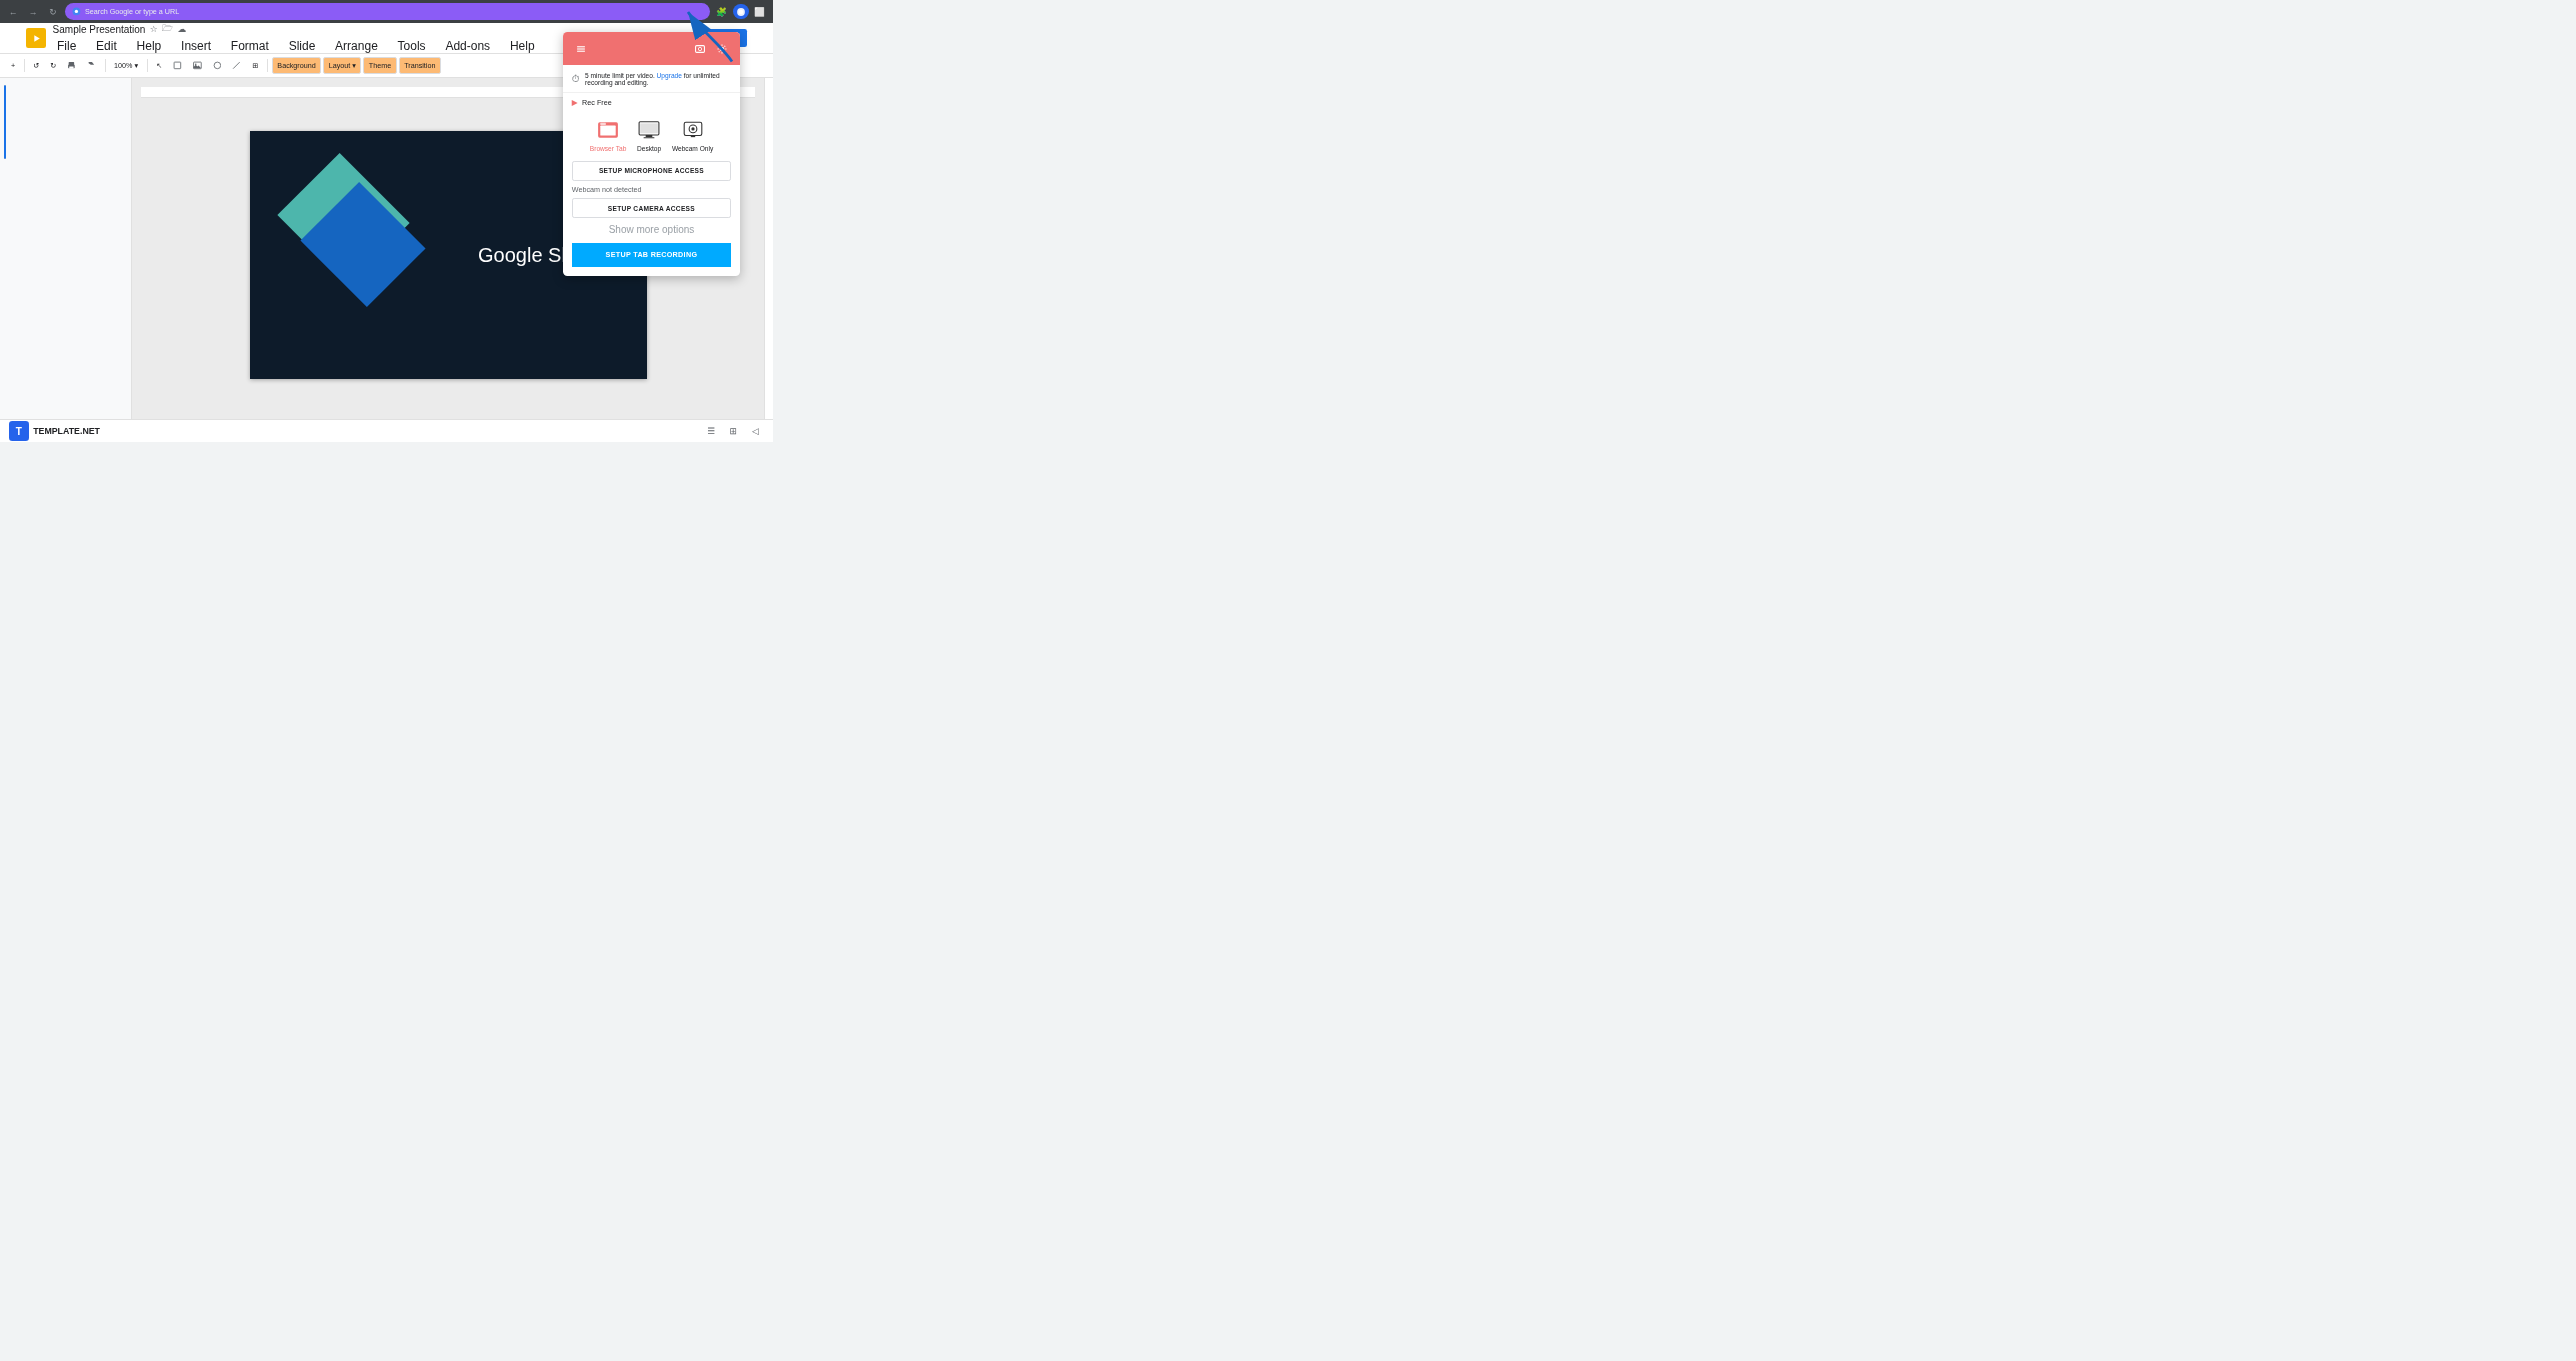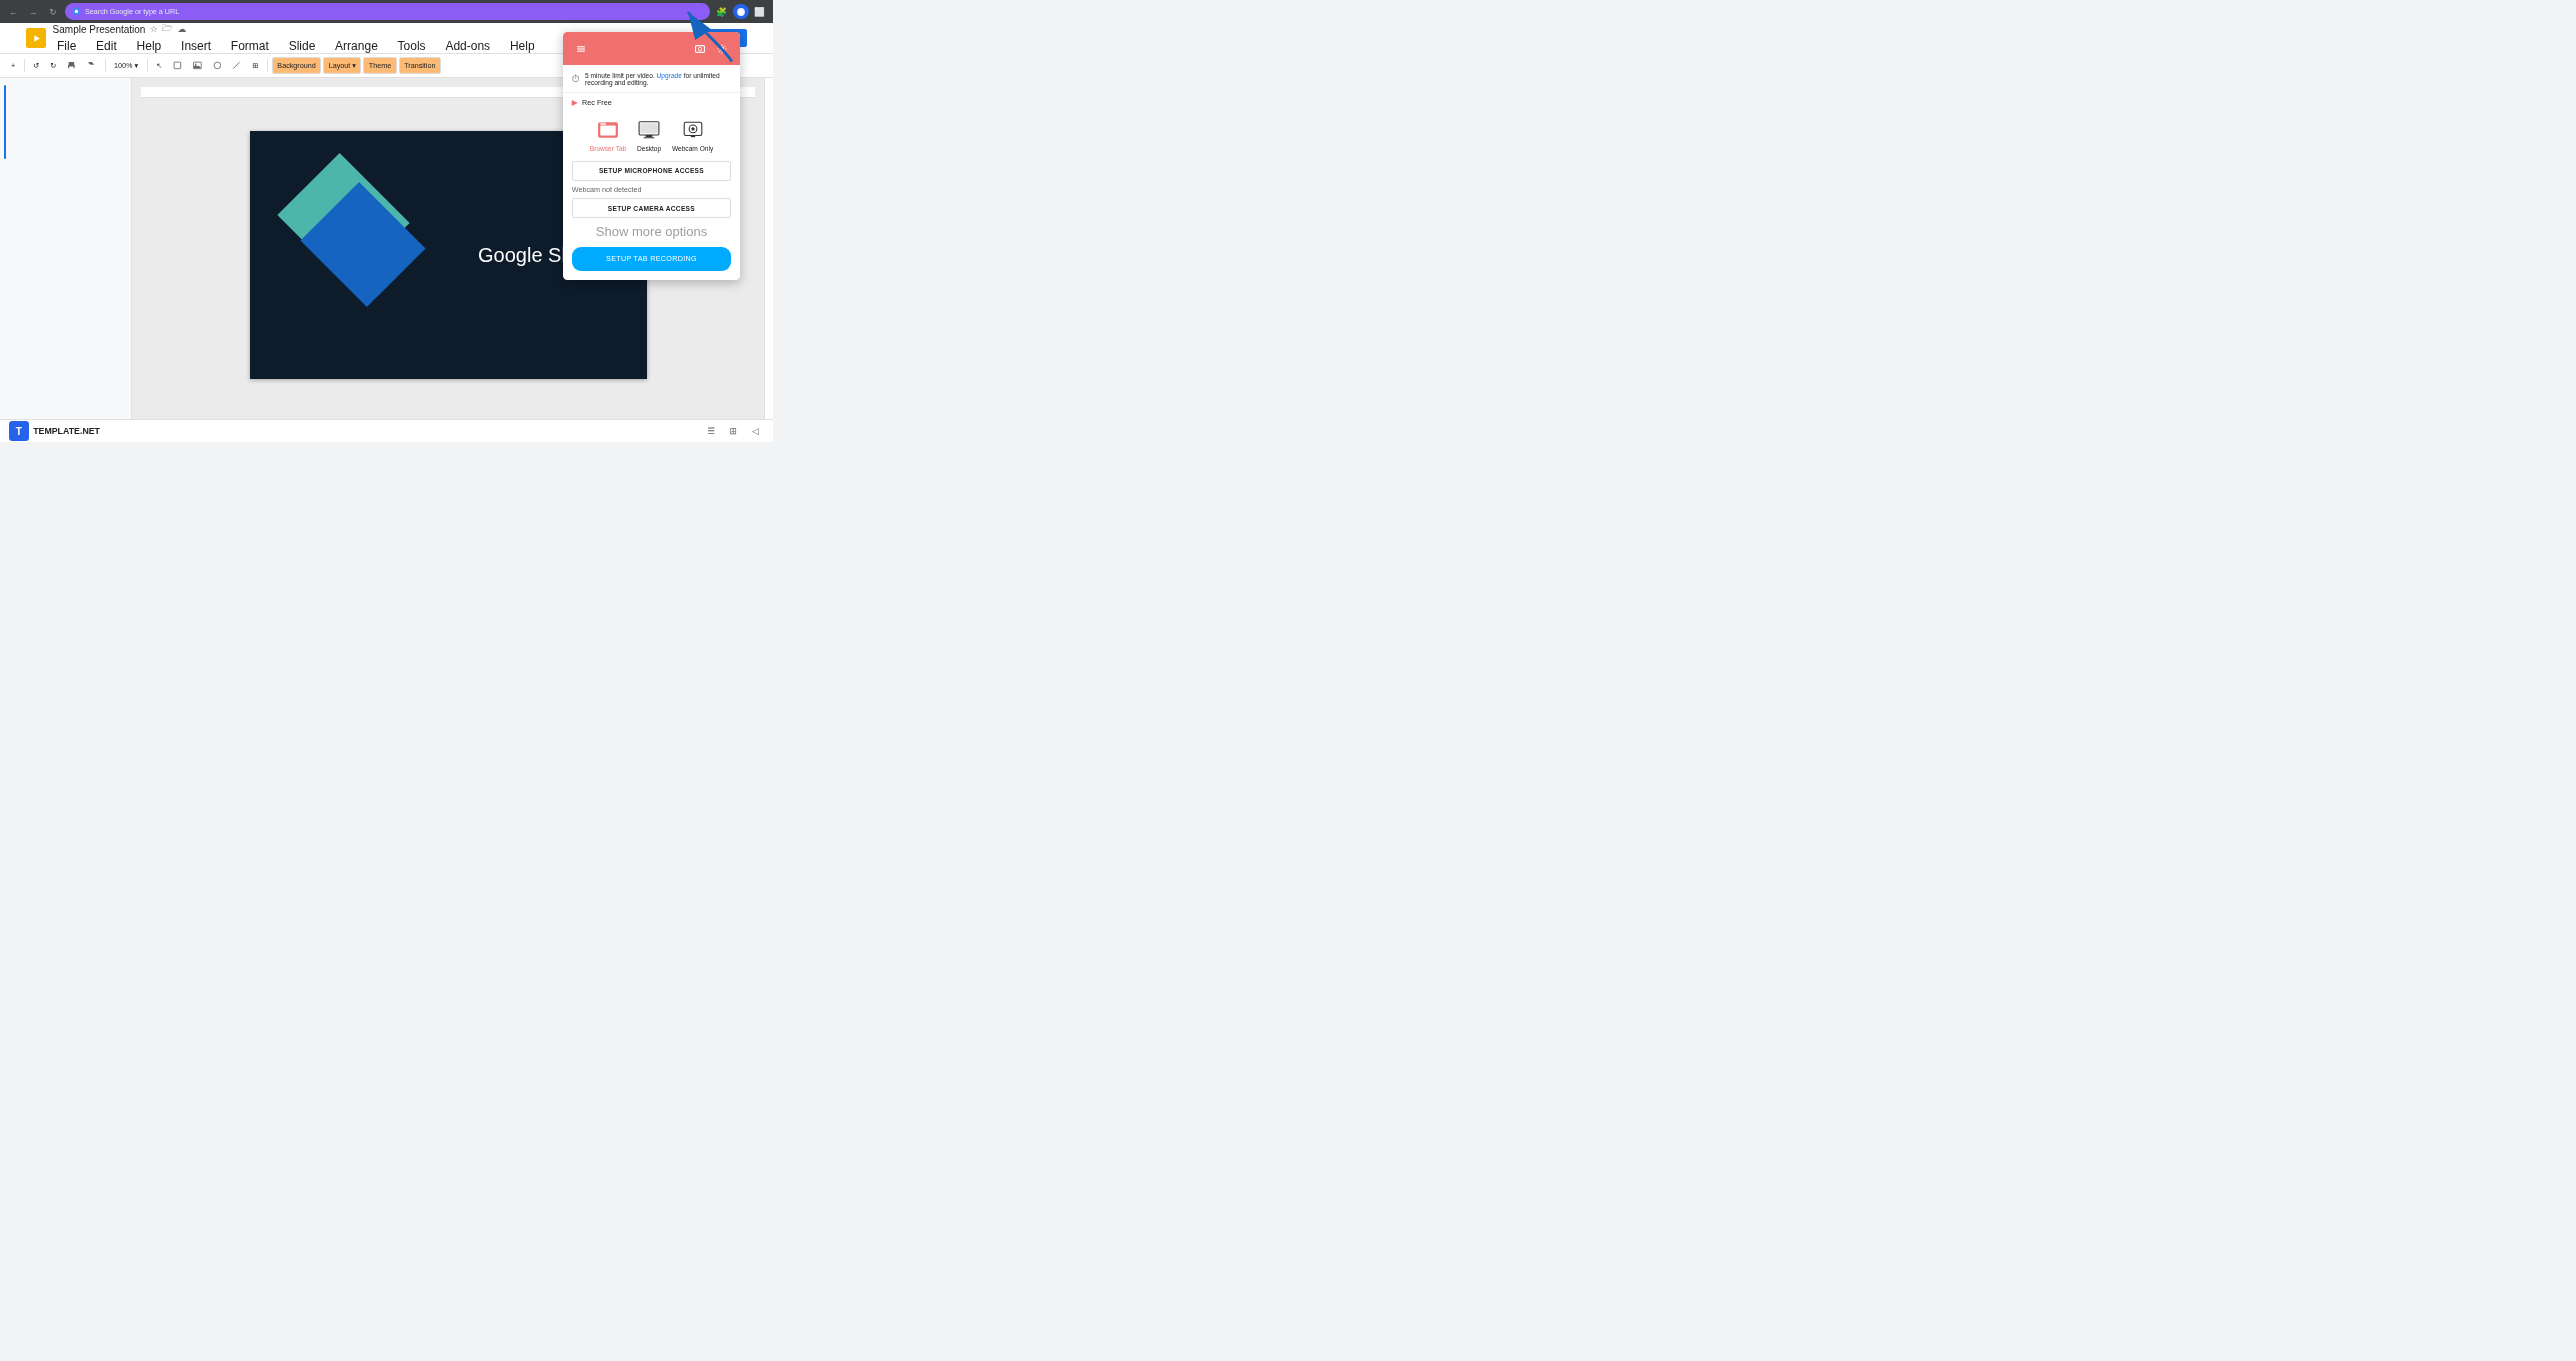--- a/index.html
+++ b/index.html
@@ -349,33 +349,33 @@
     .webcam-not-detected {
       font-size: 7.2px;
       color: #5f6368;
       padding: 2.2px 8.8px 2.2px 8.8px;
     }
 
     .show-more-link {
       display: block;
       text-align: center;
       padding: 3.3px;
-      font-size: 13px;
+      font-size: 10px;
       color: #9aa0a6;
       cursor: pointer;
     }
 
     .setup-tab-btn {
       margin: 4.4px 8.8px 8.8px 8.8px;
       padding: 7.7px;
       background: #00aaff;
       border: none;
-      border-radius: 9px;
+      border-radius: 0;
       font-size: 7.2px;
-      font-weight: 400;
+      font-weight: 700;
       letter-spacing: 0.3px;
       color: white;
       cursor: pointer;
       width: calc(100% - 17.7px);
       text-align: center;
       text-transform: uppercase;
     }
 
     
     .arrow-annotation {

